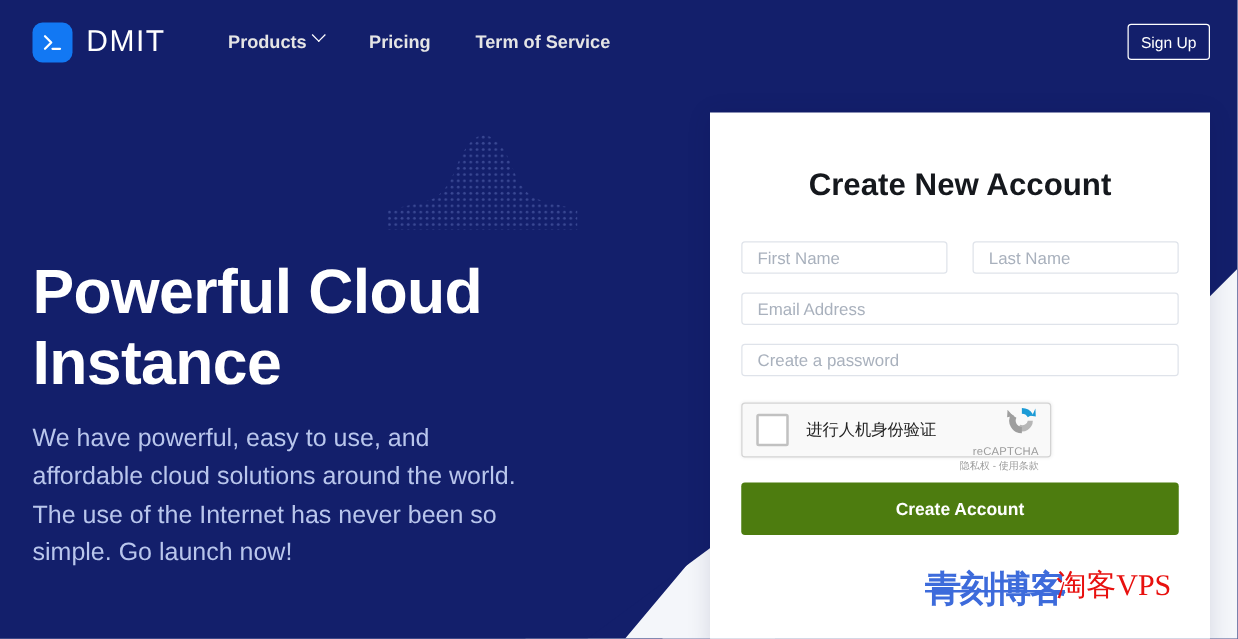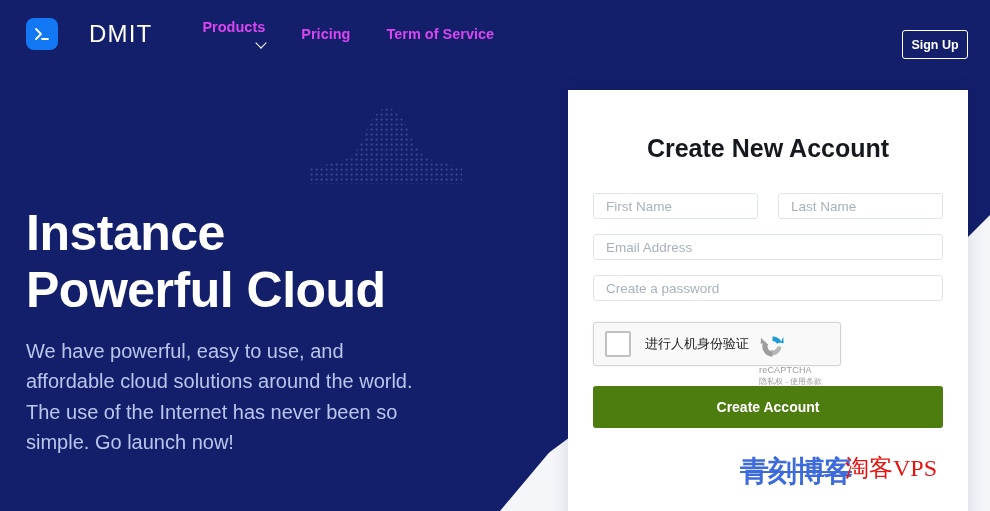--- a/index.html
+++ b/index.html
@@ -79,57 +79,55 @@
     border-radius: 8px;
     display: flex;
     align-items: center;
     justify-content: center;
   }
   .brand-name {
     color: #ffffff;
     font-size: 24px;
     font-weight: 400;
     letter-spacing: 1.2px;
-    margin-left: 20px;
   }
   .nav-links {
     display: flex;
     align-items: center;
     margin-left: 50px;
     gap: 36px;
   }
   .nav-link {
-    color: #d946ef;
+    color: #e5e5e5;
     font-size: 14.5px;
     font-weight: bold;
     text-decoration: none;
     display: flex;
-    align-items: flex-end;
+    align-items: flex-start;
     gap: 6px;
     cursor: pointer;
     white-space: nowrap;
-    flex-direction: column;
   }
   .caret {
     display: inline-block;
     width: 8px; height: 8px;
     border-right: 1.6px solid #ffffff;
     border-bottom: 1.6px solid #ffffff;
     transform: translateY(-2px) rotate(45deg);
   }
   .signup-btn {
     position: absolute;
-    right: 22px; top: 30px;
+    right: 22px; top: 19px;
     width: 66px; height: 29px;
     border: 1.3px solid #ffffff;
     border-radius: 3px;
     background: transparent;
     color: #ffffff;
     font-size: 12.5px;
-    font-weight: bold;
+    font-weight: normal;
     font-family: "Liberation Sans", sans-serif;
     cursor: pointer;
     display: flex;
     align-items: center;
     justify-content: center;
   }
 
   
   .hero {
     position: absolute;
@@ -215,23 +213,23 @@
     flex: none;
   }
   .rc-label {
     margin-left: 14px;
     font-size: 13px;
     color: #222;
     white-space: nowrap;
   }
   .rc-brand {
     position: absolute;
-    right: 9px; top: 10px;
+    right: 9px; top: 0;
     width: 72px;
-    text-align: left;
+    text-align: right;
   }
   .rc-logo { height: 27px; }
   .rc-name {
     font-size: 9px;
     color: #9b9b9b;
     letter-spacing: .2px;
     margin-top: 1px;
   }
   .rc-terms {
     font-size: 8px;
@@ -323,22 +321,22 @@
       <a class="nav-link" href="#">
         <span>Term of Service</span>
       </a>
     </div>
 
     <button class="signup-btn">Sign Up</button>
   </div>
 
   <div class="hero">
     <div class="hero-title">
+      <div>Powerful Cloud</div>
       <div>Instance</div>
-      <div>Powerful Cloud</div>
     </div>
     <p class="hero-sub">We have powerful, easy to use, and affordable cloud solutions around the world. The use of the Internet has never been so simple. Go launch now!</p>
   </div>
 
   <div class="card">
     <div class="card-title">Create New Account</div>
 
     <div class="form">
       <div class="row">
         <input class="field half" type="text" placeholder="First Name" style="">

